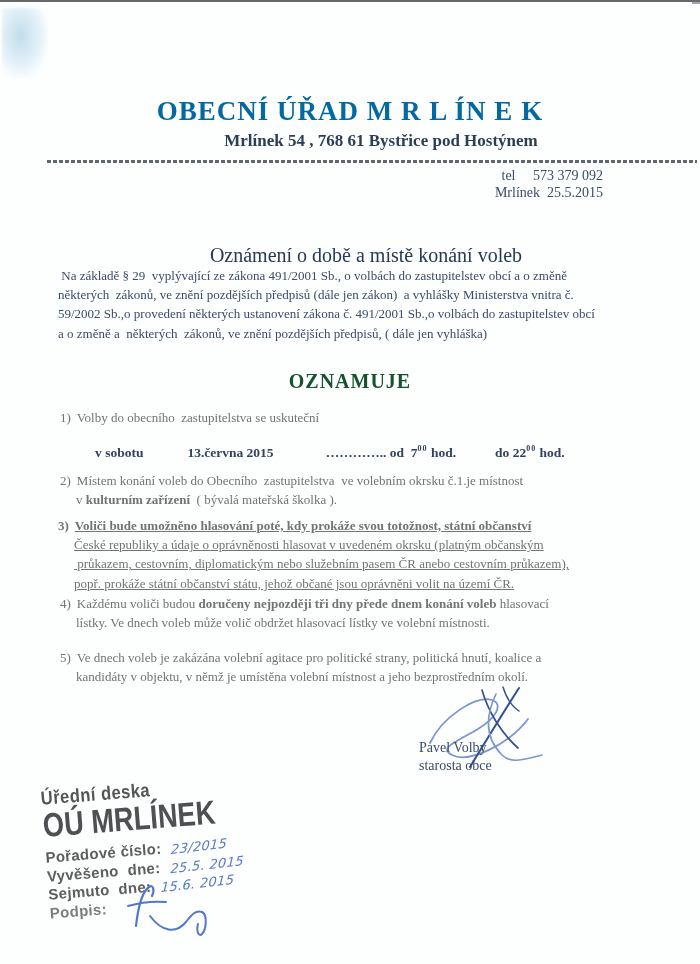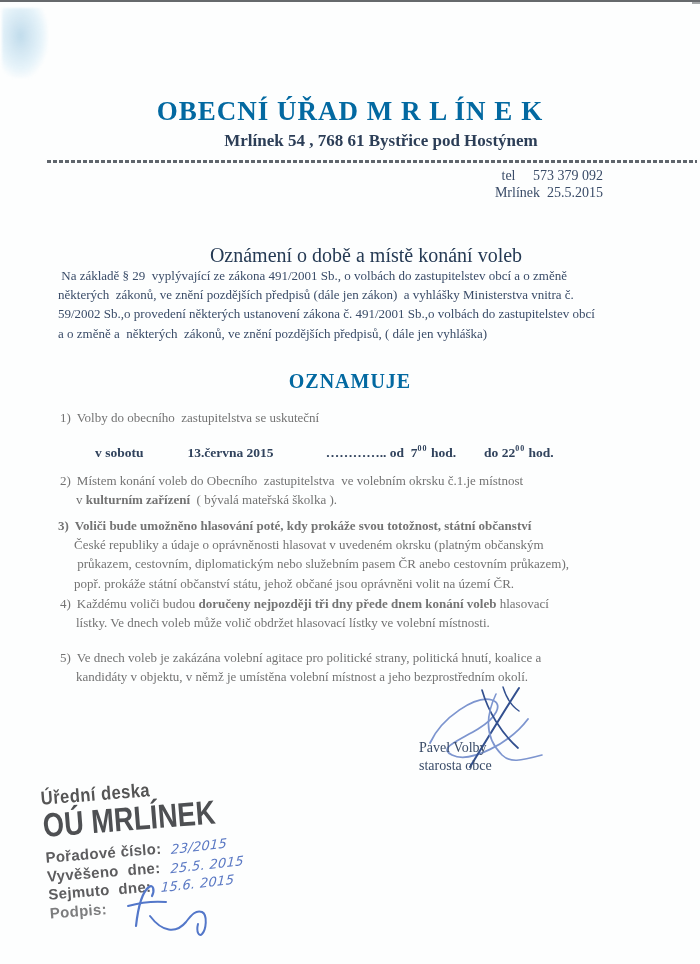--- a/index.html
+++ b/index.html
@@ -27,31 +27,31 @@
     background:repeating-linear-gradient(90deg,#4e555c 0 4px,transparent 4px 6px);opacity:.9;}
   .contact{position:absolute;top:167px;right:97px;text-align:right;font-size:14px;line-height:17px;color:#3a4c68;}
 
   .doc-title{position:absolute;top:228px;left:0;width:700px;text-align:center;
     font-size:20px;font-weight:normal;color:#253a54;margin:16px;}
 
   .intro{position:absolute;top:266px;left:58px;font-size:13px;line-height:19.2px;color:#3a4c68;}
   .intro div{white-space:pre;}
 
   .announce{position:absolute;top:370px;left:0;width:700px;text-align:center;
-    font-size:20px;font-weight:bold;letter-spacing:1px;color:#0369a1;margin:0;}
+    font-size:20px;font-weight:bold;letter-spacing:1px;color:#14532d;margin:0;}
 
   .item{position:absolute;font-size:13px;line-height:19.2px;color:#737373;}
   .item .ln{white-space:pre;}
   .item .num{display:inline-block;margin-right:6px;}
   .hang{padding-left:16px;}
 
   .schedule{position:absolute;top:444px;left:95px;font-size:13.5px;font-weight:bold;color:#31435d;white-space:pre;}
   .schedule .gap1{margin-left:44px;}
   .schedule .gap2{margin-left:52px;}
-  .schedule .gap3{margin-left:28px;}
+  .schedule .gap3{margin-left:39px;}
   .schedule sup{font-size:8px;vertical-align:6px;letter-spacing:1px;}
 
   .sig-block{position:absolute;top:739px;left:419px;font-size:14px;line-height:18px;color:#3a4c68;}
   .sig-scribble{position:absolute;top:685px;left:424px;}
 
   
   .stamp{position:absolute;top:788px;left:40px;width:290px;
     transform:rotate(-4.5deg);transform-origin:0 0;
     font-family:"Liberation Sans", sans-serif;}
   .stamp-l1{font-size:18px;font-weight:900;color:#474747;letter-spacing:.5px;
@@ -98,21 +98,21 @@
     <div class="ln"><span class="num">1)</span><span>Volby do obecního  zastupitelstva se uskuteční</span></div>
   </div>
 
   <div class="schedule"><span>v sobotu</span><span class="gap1">13.června 2015</span><span class="gap2">…………..</span> <span>od  </span><span>7</span><sup>00</sup><span> hod.</span><span class="gap3">do 22</span><sup>00</sup><span> hod.</span></div>
 
   <div class="item" style="top:471px;left:60px;">
     <div class="ln"><span class="num">2)</span><span>Místem konání voleb do Obecního  zastupitelstva  ve volebním okrsku č.1.je místnost</span></div>
     <div class="ln hang"><span>v </span><b>kulturním zařízení</b><span>  ( bývalá mateřská školka ).</span></div>
   </div>
 
-  <div class="item" style="top:516px;left:58px;">
+  <div class="item" style="top:516px;left:58px;text-decoration:underline;">
     <div class="ln"><b><span class="num">3)</span><span>Voliči bude umožněno hlasování poté, kdy prokáže svou totožnost, státní občanství</span></b></div>
     <div class="ln hang">České republiky a údaje o oprávněnosti hlasovat v uvedeném okrsku (platným občanským</div>
     <div class="ln hang"> průkazem, cestovním, diplomatickým nebo služebním pasem ČR anebo cestovním průkazem),</div>
     <div class="ln hang">popř. prokáže státní občanství státu, jehož občané jsou oprávněni volit na území ČR.</div>
   </div>
 
   <div class="item" style="top:594px;left:60px;">
     <div class="ln"><span class="num">4)</span><span>Každému voliči budou </span><b>doručeny nejpozději tři dny přede dnem konání voleb</b><span> hlasovací</span></div>
     <div class="ln hang">lístky. Ve dnech voleb může volič obdržet hlasovací lístky ve volební místnosti.</div>
   </div>

